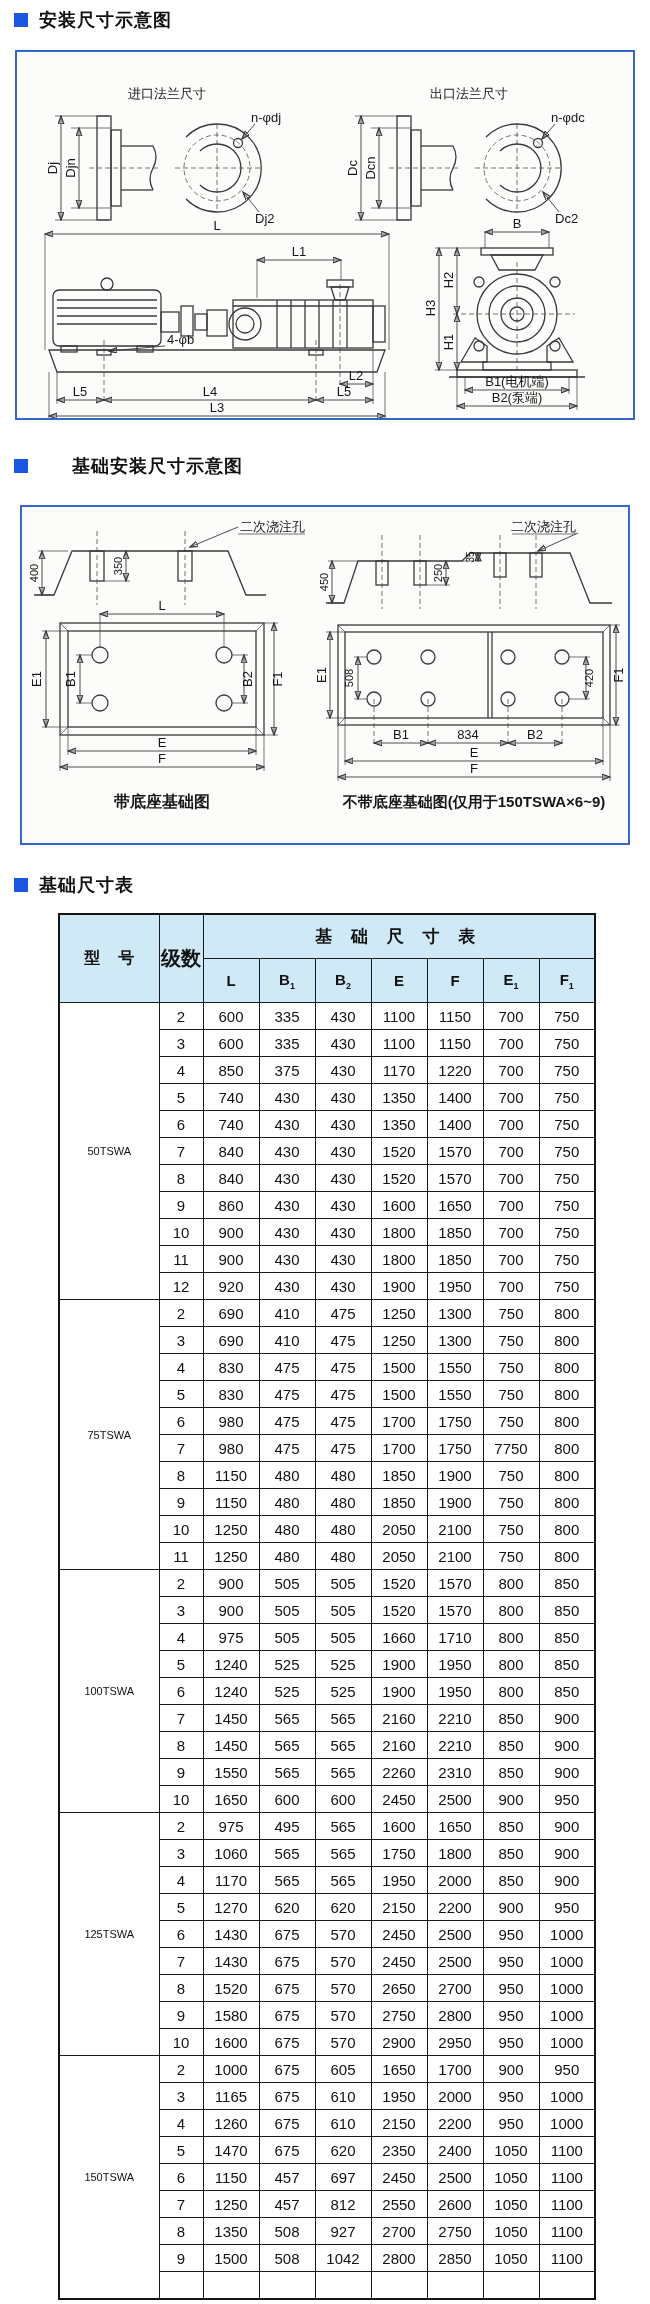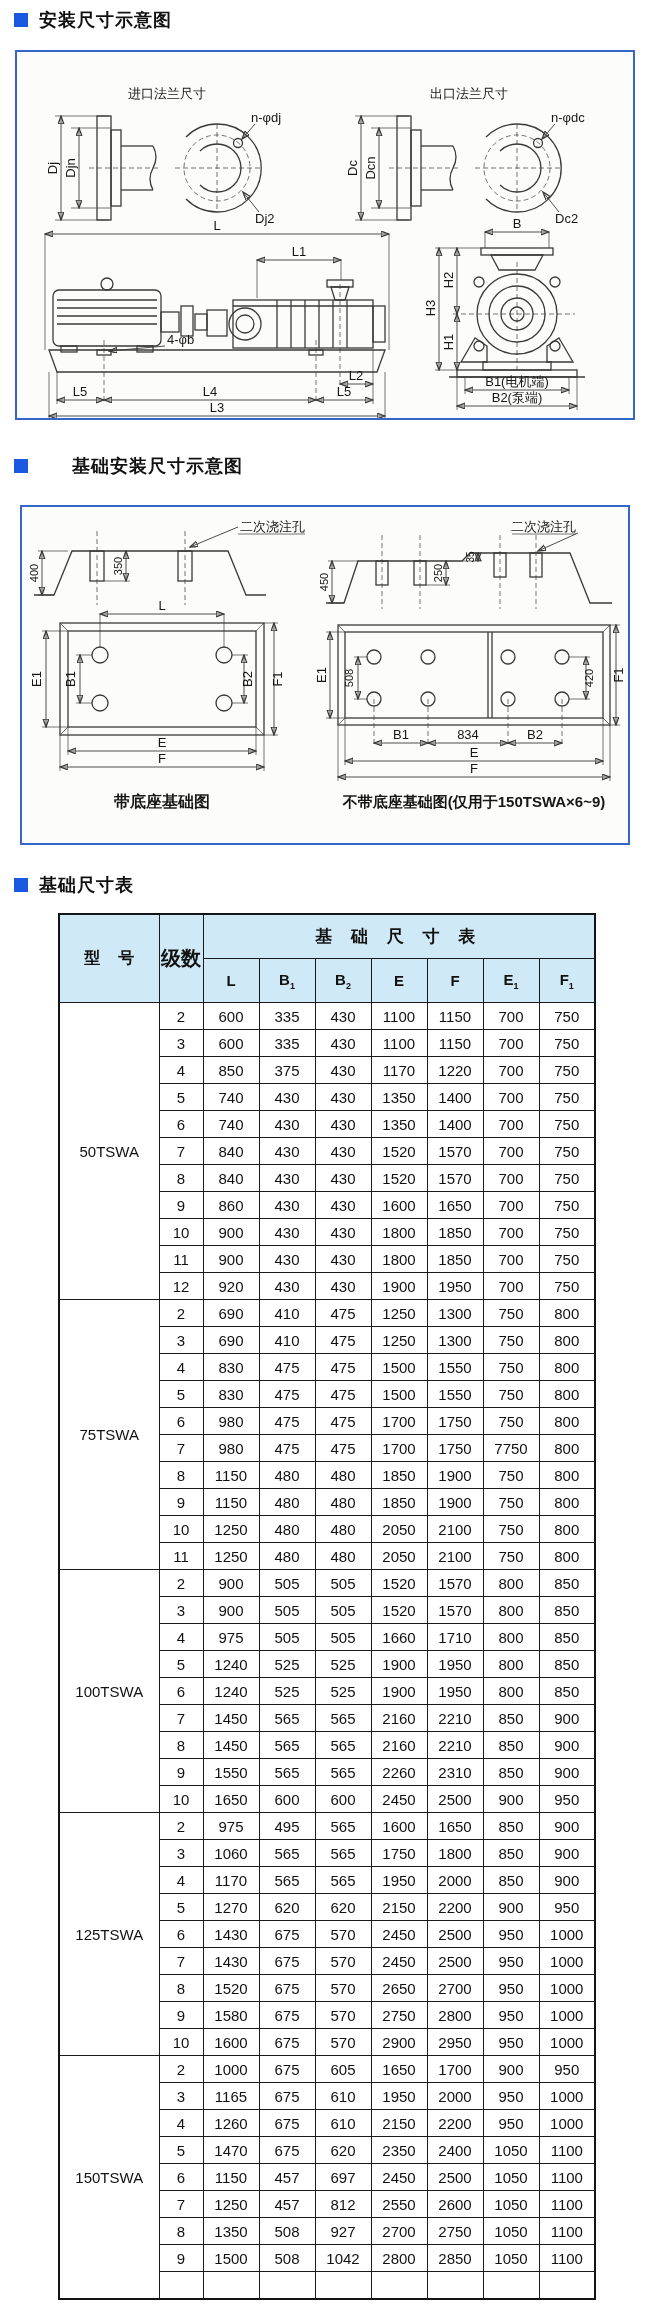--- a/index.html
+++ b/index.html
@@ -35,21 +35,21 @@
   .dim-table{border-collapse:collapse;table-layout:fixed;width:536px;
     margin:16px 0 0 58px;border:2px solid #141414;font-size:15px;}
   .dim-table th,.dim-table td{border:1px solid #1a1a1a;text-align:center;
     padding:0;height:26px;overflow:hidden;}
   .dim-table thead th{background:var(--thead);font-weight:bold;height:43px;}
   .dim-table .group-h{font-size:17px;letter-spacing:7px;}
   .dim-table .model-h{font-size:16px;white-space:pre;}
   .dim-table .stage-h{font-size:20px;}
   .dim-table sub{font-size:9px;}
   .dim-table td{font-size:15px;}
-  .dim-table .model-cell{font-size:15px;background:#fff;}
+  .dim-table .model-cell{font-size:11px;background:#fff;}
 </style>
 </head>
 <body>
 
 <div class="sec-header" id="hdr1">
   <span class="sq"></span>
   <h2>安装尺寸示意图</h2>
 </div>
 
 <div class="frame" id="frame1">

